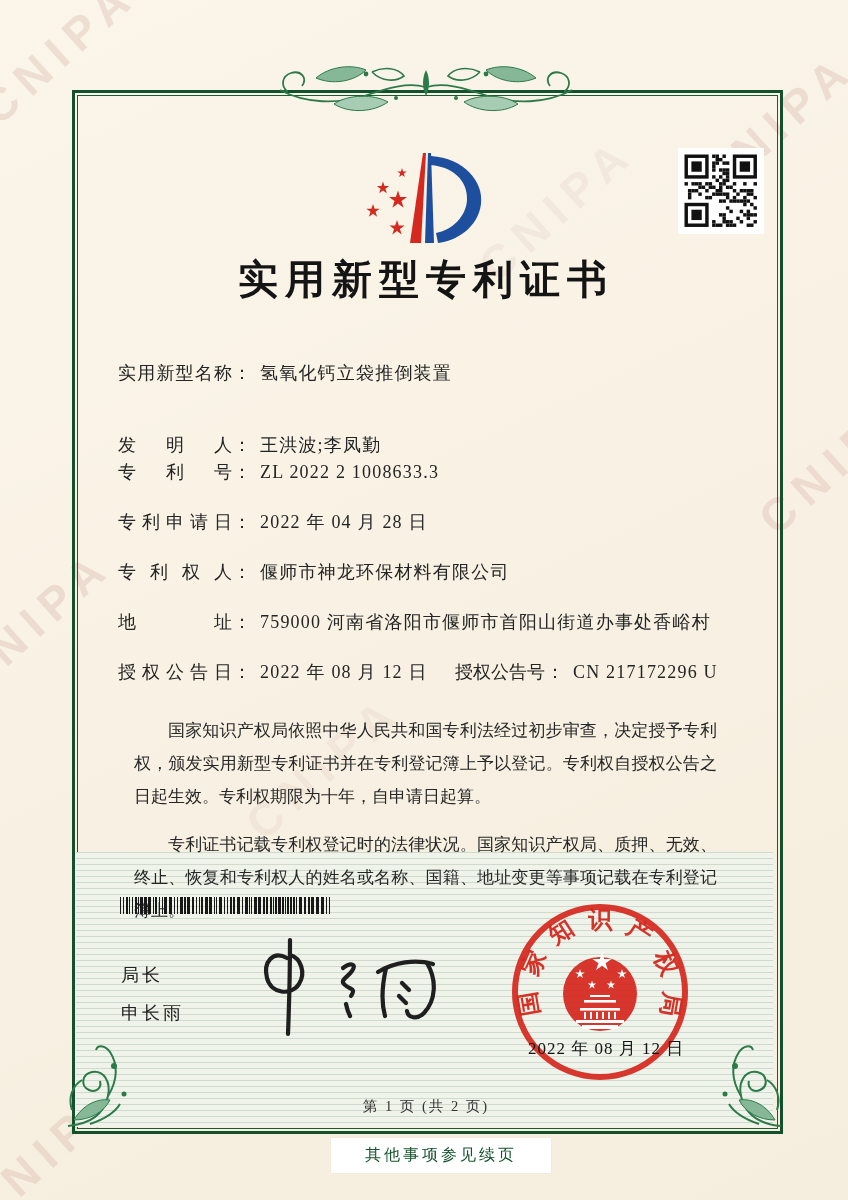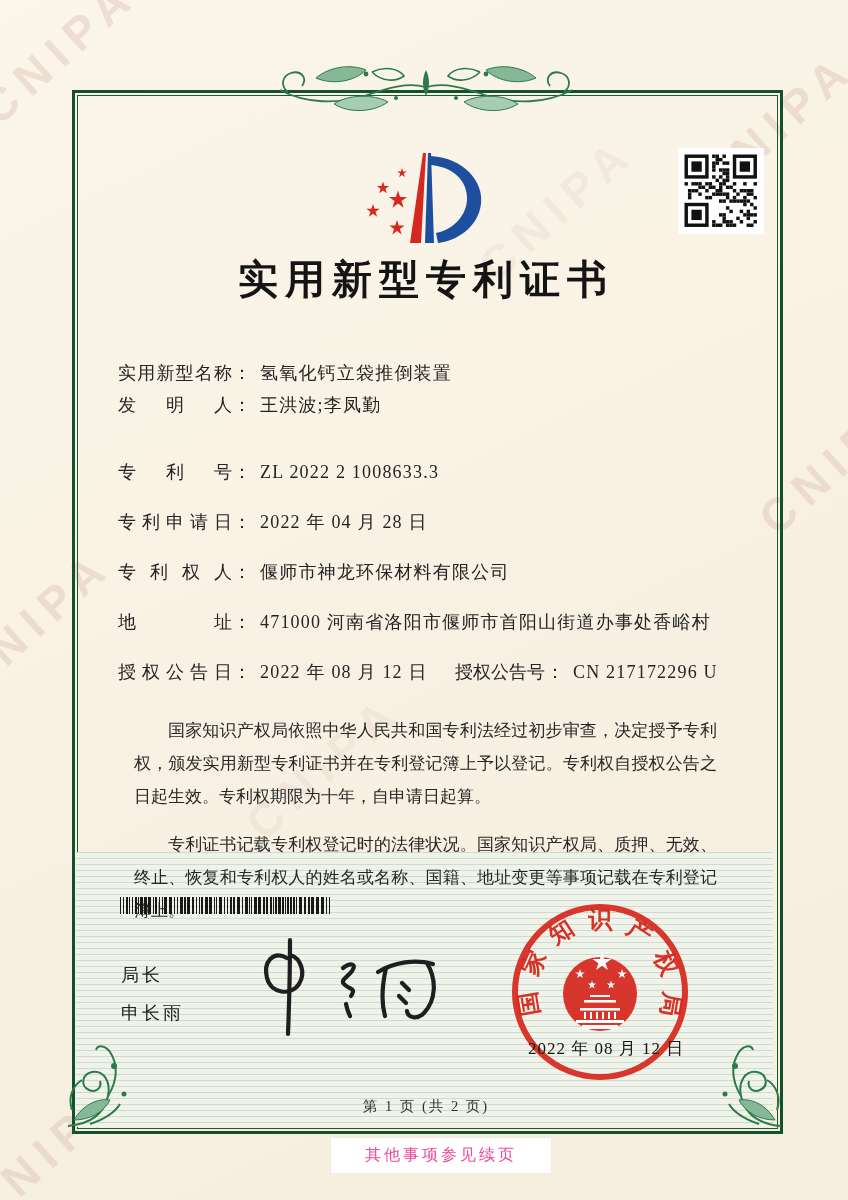--- a/index.html
+++ b/index.html
@@ -67,21 +67,21 @@
 
   .seal{position:absolute;left:510px;top:902px;}
   .seal-date{position:absolute;left:528px;top:1037px;font-size:17px;
     letter-spacing:1px;color:#141414;white-space:nowrap;}
 
   .page-indicator{position:absolute;left:426px;top:1097px;
     transform:translateX(-50%);font-size:14.5px;letter-spacing:2px;color:#333;}
 
   .cont-note{position:absolute;left:441px;top:1138px;transform:translateX(-50%);
     background:#ffffff;padding:7px 34px;font-size:16px;letter-spacing:3px;
-    color:#ec4899;white-space:nowrap;box-shadow:0 0 2px rgba(0,0,0,0.05);}
+    color:#14532d;white-space:nowrap;box-shadow:0 0 2px rgba(0,0,0,0.05);}
 </style>
 </head>
 <body>
 
 <div class="page">
 
   <div class="wm" style="left:-30px;top:95px;">CNIPA</div>
   <div class="wm" style="left:688px;top:168px;">CNIPA</div>
   <div class="wm" style="left:748px;top:505px;">CNIPA</div>
   <div class="wm" style="left:-55px;top:665px;">CNIPA</div>
@@ -266,34 +266,34 @@
         <rect x="9.95" y="58.25" width="17.25" height="17.25" fill="#fff"></rect>
         <rect x="13.4" y="61.7" width="10.350000000000001" height="10.350000000000001" fill="#111"></rect>
       </svg>
   </div>
 
   <div class="title">实用新型专利证书</div>
 
   <div class="frow" style="top:361px;font-family:Liberation Mono, monospace;">
     <span class="flabel">实用新型名称</span><span class="fcolon">：</span><span class="fvalue">氢氧化钙立袋推倒装置</span>
   </div>
-  <div class="frow" style="top:393px;font-family:Liberation Serif, serif;">
+  <div class="frow" style="top:433px;font-family:Liberation Serif, serif;">
     <span class="flabel">发明人</span><span class="fcolon">：</span><span class="fvalue">王洪波;李凤勤</span>
   </div>
   <div class="frow" style="top:460px;">
     <span class="flabel">专利号</span><span class="fcolon">：</span><span class="fvalue">ZL 2022 2 1008633.3</span>
   </div>
   <div class="frow" style="top:510px;">
     <span class="flabel">专利申请日</span><span class="fcolon">：</span><span class="fvalue">2022 年 04 月 28 日</span>
   </div>
   <div class="frow" style="top:560px;">
     <span class="flabel">专利权人</span><span class="fcolon">：</span><span class="fvalue">偃师市神龙环保材料有限公司</span>
   </div>
   <div class="frow" style="top:610px;">
-    <span class="flabel">地址</span><span class="fcolon">：</span><span class="fvalue">471000 河南省洛阳市偃师市首阳山街道办事处香峪村</span>
+    <span class="flabel">地址</span><span class="fcolon">：</span><span class="fvalue">759000 河南省洛阳市偃师市首阳山街道办事处香峪村</span>
   </div>
   <div class="frow" style="top:660px;">
     <span class="flabel">授权公告日</span><span class="fcolon">：</span><span class="fvalue">2022 年 08 月 12 日</span>
   </div>
   <div class="frow2" style="top:660px;">
     <span>授权公告号</span><span class="fcolon">：</span><span class="fvalue">CN 217172296 U</span>
   </div>
 
   <div class="paras">
     <p>国家知识产权局依照中华人民共和国专利法经过初步审查，决定授予专利权，颁发实用新型专利证书并在专利登记簿上予以登记。专利权自授权公告之日起生效。专利权期限为十年，自申请日起算。</p>

